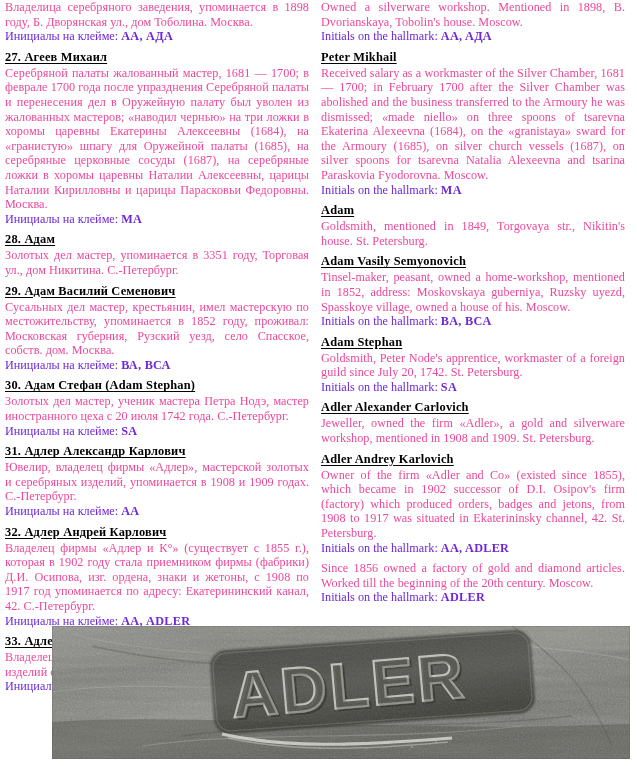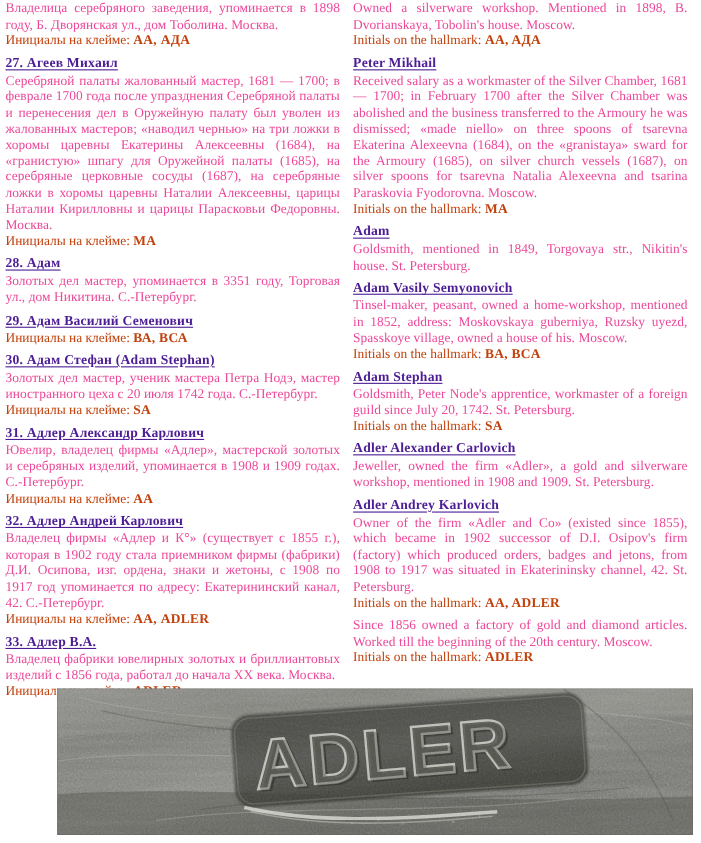--- a/index.html
+++ b/index.html
@@ -44,41 +44,41 @@
   .entry + .entry { margin-top: 6px; }
 
   .heading {
     font-size: 12.4px;
     font-weight: 700;
     text-decoration: underline;
     text-underline-offset: 2px;
     letter-spacing: 0.2px;
     line-height: 15px;
     margin: 0 0 1px 0;
-    color: #4c1d95;
+    color: #000000;
     display: block;
   }
 
   .body-text {
     font-size: 12.2px;
     line-height: 14.6px;
     text-align: justify;
     text-justify: inter-word;
     margin: 0;
     color: #ec4899;
     letter-spacing: 0.05px;
     -webkit-hyphens: none;
     hyphens: none;
   }
 
   .initials {
     font-size: 12.2px;
     line-height: 14.6px;
     margin: 0;
-    color: #c2410c;
+    color: #6d28d9;
     text-align: left;
   }
   .initials b {
     font-weight: 700;
     letter-spacing: 0.3px;
   }
 
   
   .continuation { margin-bottom: 6px; }
 
@@ -119,20 +119,21 @@
         <p class="initials"><span>Инициалы на клейме:</span> <b>МА</b></p>
       </div>
 
       <div class="entry">
         <div class="heading">28. Адам</div>
         <p class="body-text">Золотых дел мастер, упоминается в 3351 году, Торговая ул., дом Никитина. С.-Петербург.</p>
       </div>
 
       <div class="entry">
         <div class="heading">29. Адам Василий Семенович</div>
+        <p class="body-text">Сусальных дел мастер, крестьянин, имел мастерскую по местожительству, упоминается в 1852 году, проживал: Московская губерния, Рузский уезд, село Спасское, собств. дом. Москва.</p>
         <p class="initials"><span>Инициалы на клейме:</span> <b>ВА, ВСА</b></p>
       </div>
 
       <div class="entry">
         <div class="heading">30. Адам Стефан (Adam Stephan)</div>
         <p class="body-text">Золотых дел мастер, ученик мастера Петра Нодэ, мастер иностранного цеха с 20 июля 1742 года. С.-Петербург.</p>
         <p class="initials"><span>Инициалы на клейме:</span> <b>SA</b></p>
       </div>
 
       <div class="entry">

